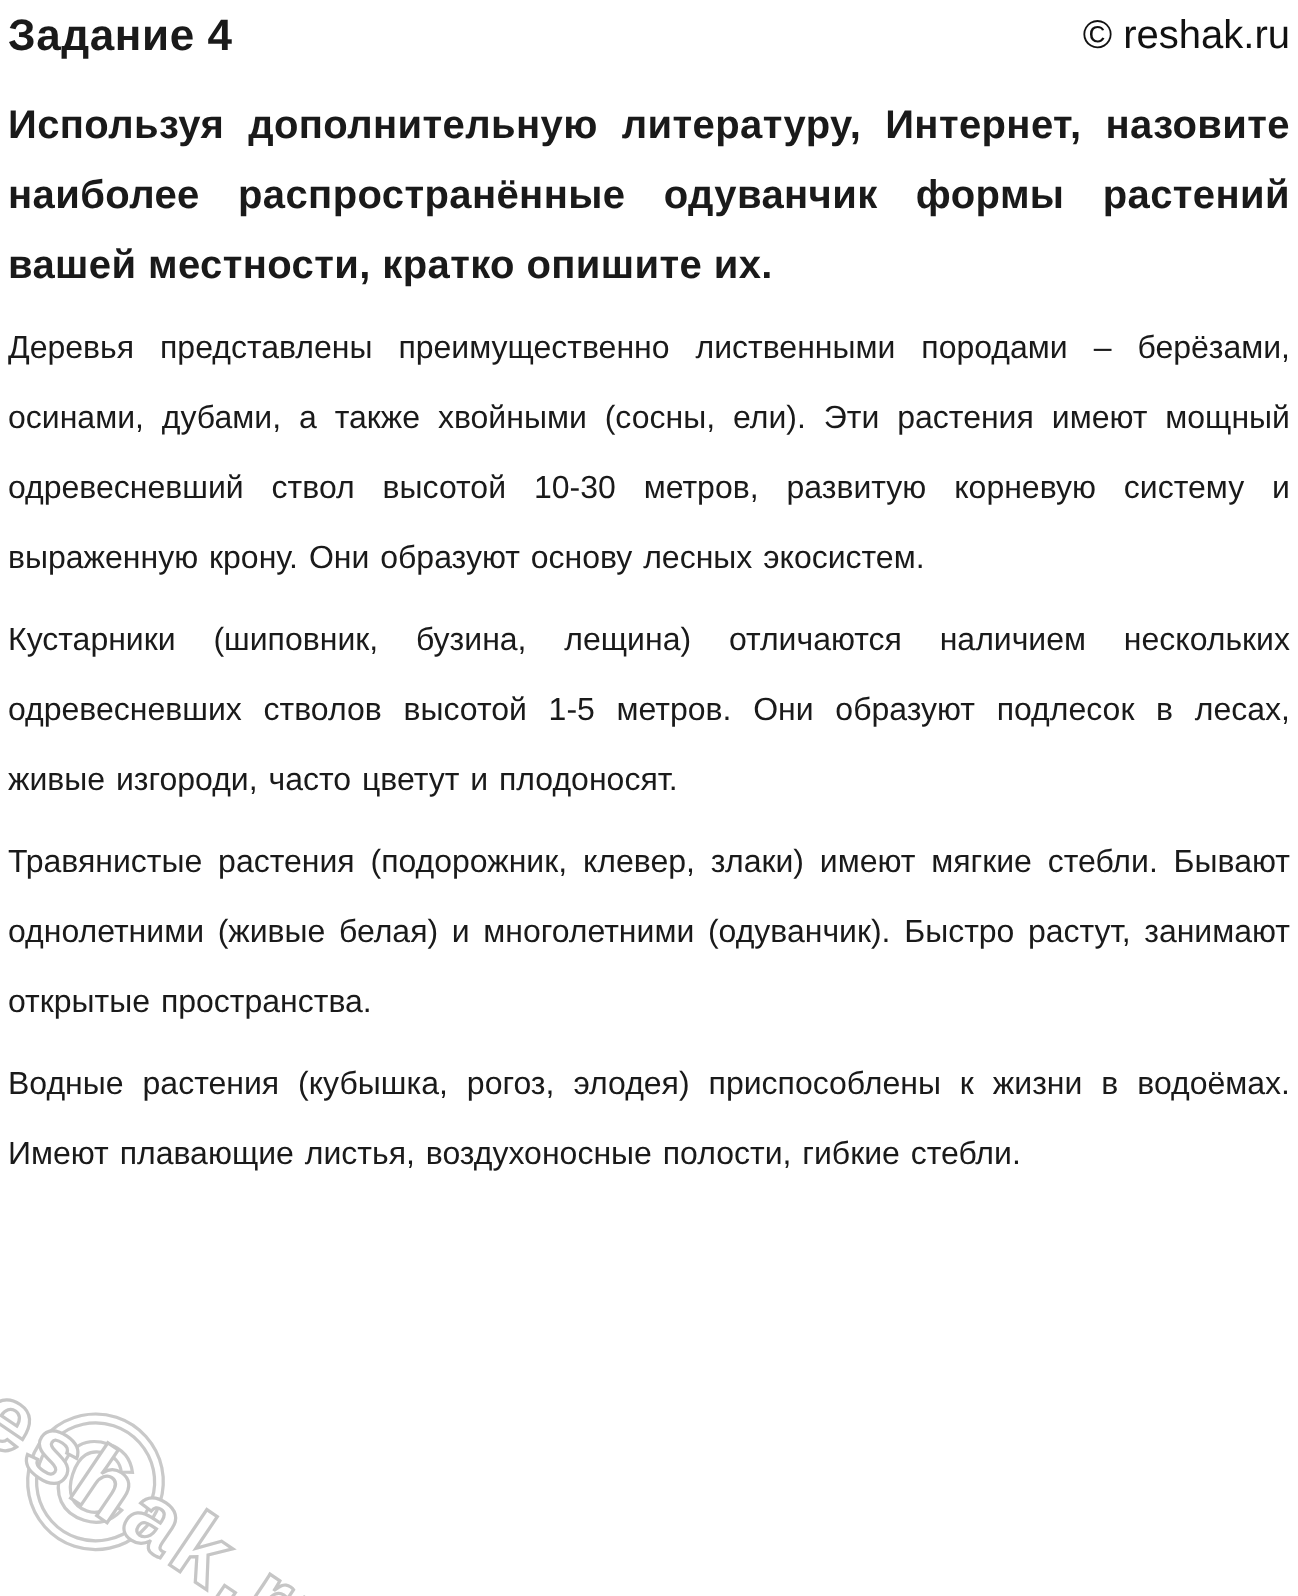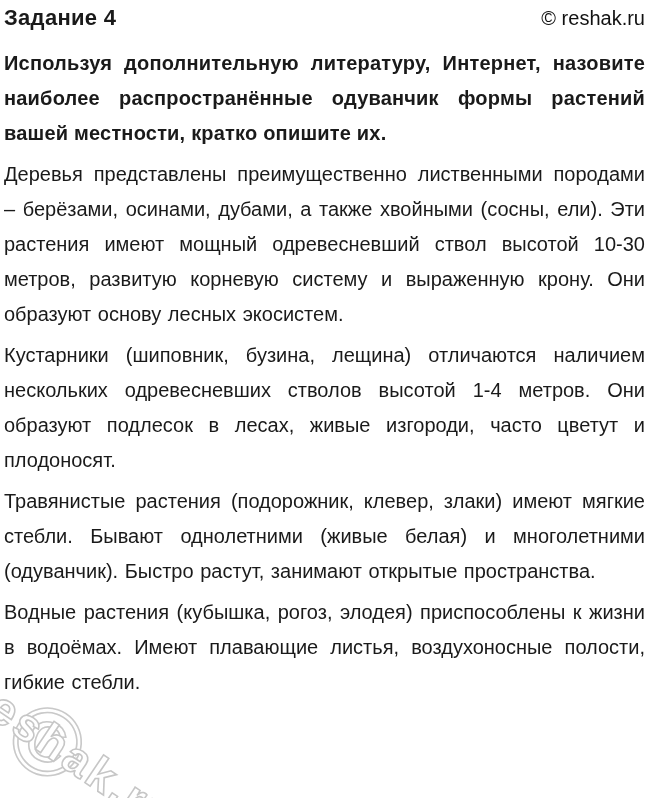--- a/index.html
+++ b/index.html
@@ -43,21 +43,21 @@
   .task-prompt {
     margin: 13px 0 0 0;
     font-size: 20px;
     font-weight: 700;
     line-height: 35px;
     text-align: justify;
     letter-spacing: 0.2px;
   }
   .answer-paragraph {
     margin: 6px 0 0 0;
-    font-size: 20px;
+    font-size: 16px;
     font-weight: 400;
     line-height: 35px;
     text-align: justify;
     word-spacing: 1px;
   }
   .answer-paragraph:first-of-type { margin-top: 4px; }
   
   .watermark {
     position: absolute;
     left: 0;
@@ -98,21 +98,21 @@
 <div class="page">
   <div class="header-row">
     <h1 class="task-title">Задание 4</h1>
     <span class="site-credit">© reshak.ru</span>
   </div>
 
   <p class="task-prompt">Используя дополнительную литературу, Интернет, назовите наиболее распространённые одуванчик формы растений вашей местности, кратко опишите их.</p>
 
   <p class="answer-paragraph">Деревья представлены преимущественно лиственными породами – берёзами, осинами, дубами, а также хвойными (сосны, ели). Эти растения имеют мощный одревесневший ствол высотой 10-30 метров, развитую корневую систему и выраженную крону. Они образуют основу лесных экосистем.</p>
 
-  <p class="answer-paragraph">Кустарники (шиповник, бузина, лещина) отличаются наличием нескольких одревесневших стволов высотой 1-4 метров. Они образуют подлесок в лесах, живые изгороди, часто цветут и плодоносят.</p>
+  <p class="answer-paragraph">Кустарники (шиповник, бузина, лещина) отличаются наличием нескольких одревесневших стволов высотой 1-5 метров. Они образуют подлесок в лесах, живые изгороди, часто цветут и плодоносят.</p>
 
   <p class="answer-paragraph">Травянистые растения (подорожник, клевер, злаки) имеют мягкие стебли. Бывают однолетними (живые белая) и многолетними (одуванчик). Быстро растут, занимают открытые пространства.</p>
 
 
   <p class="answer-paragraph">Водные растения (кубышка, рогоз, элодея) приспособлены к жизни в водоёмах. Имеют плавающие листья, воздухоносные полости, гибкие стебли.</p>
 </div>
 
 <div class="watermark">
   <span class="watermark-copyright">©</span>
   <span class="watermark-text">reshak.ru</span>

